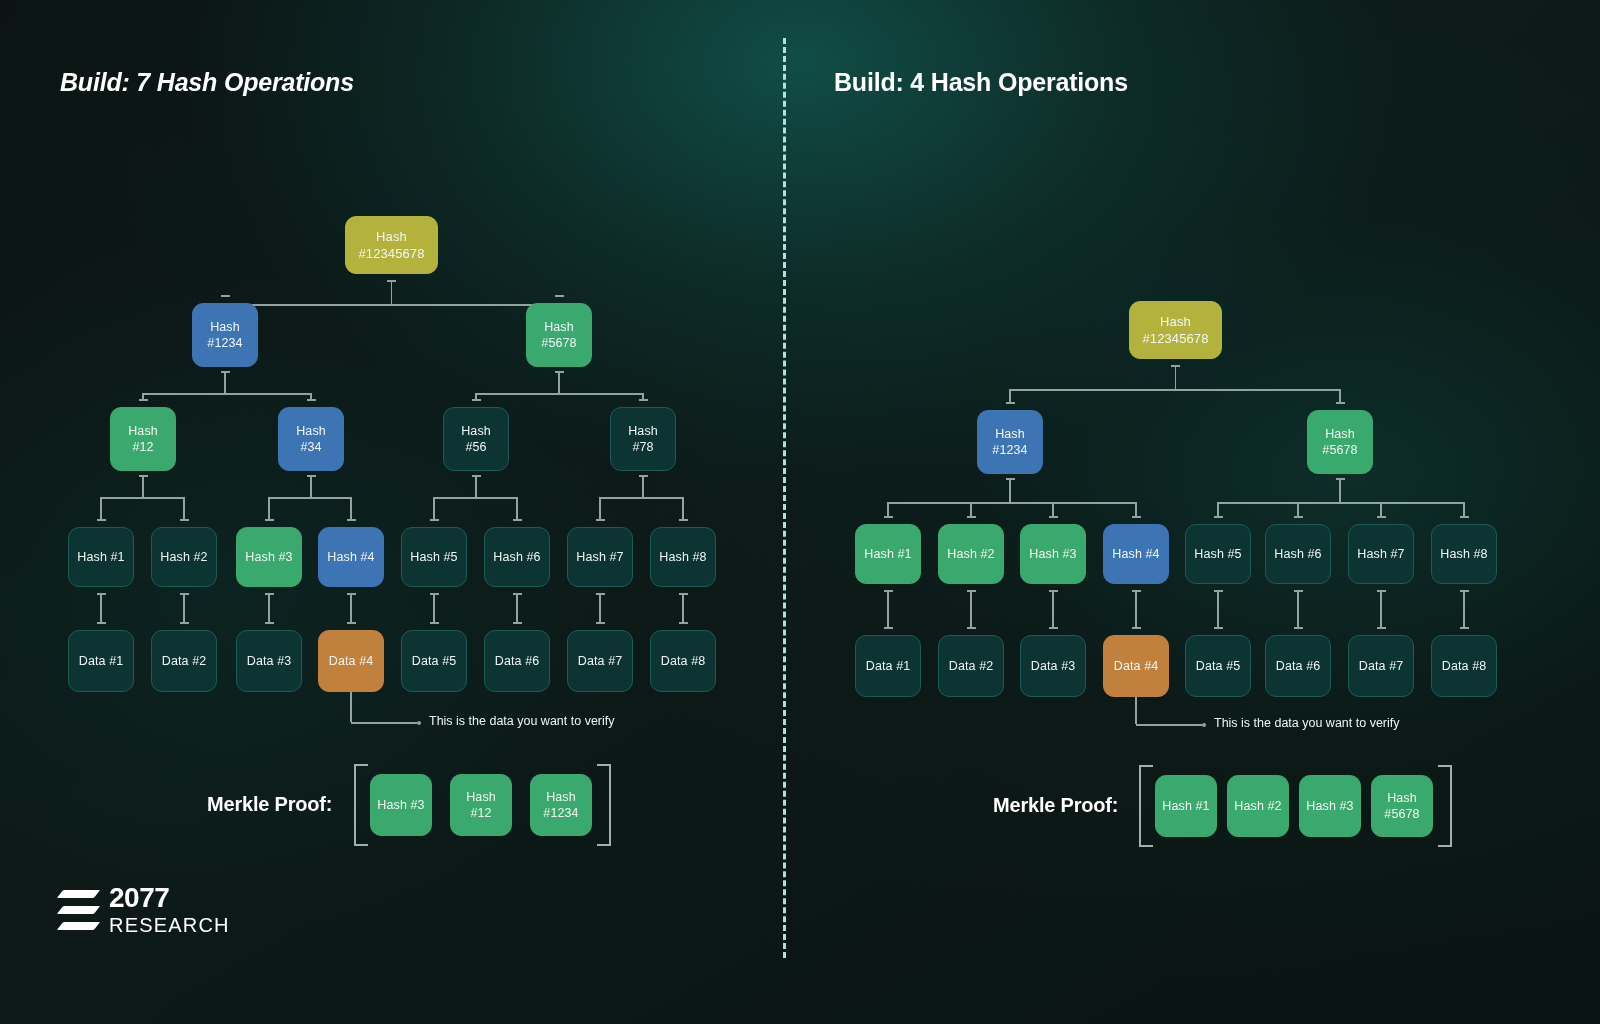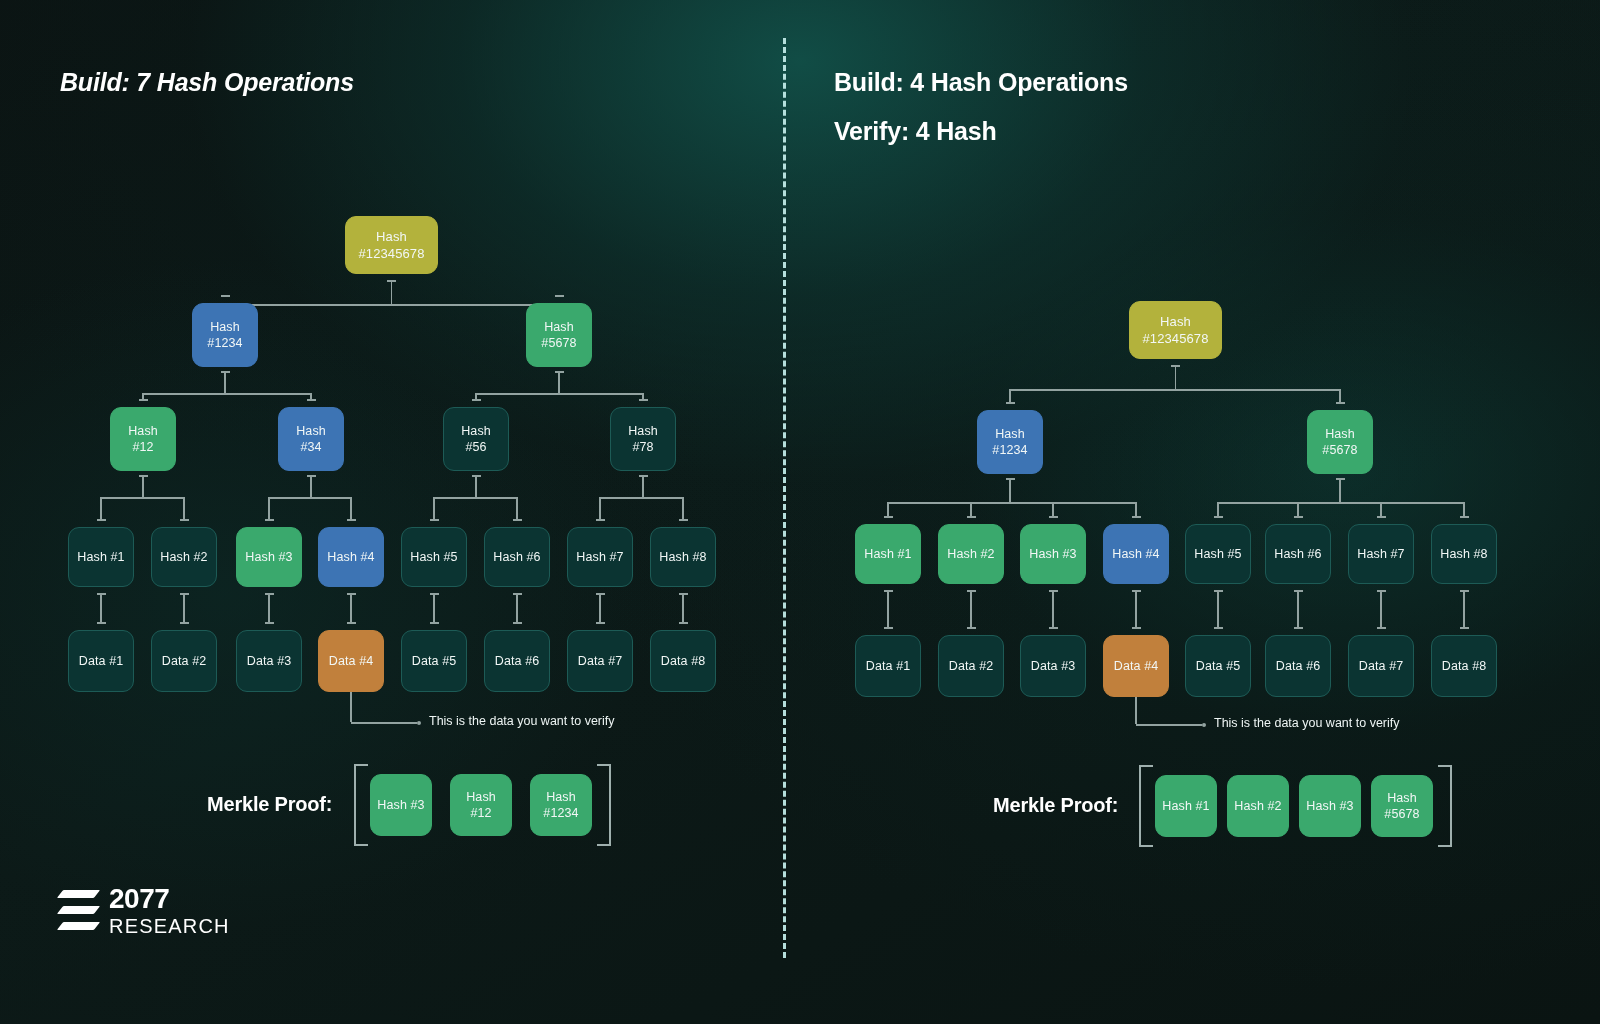--- a/index.html
+++ b/index.html
@@ -114,21 +114,21 @@
   }
   .bracket {
     position: absolute;
     border: 2px solid #9fb0ae;
     width: 14px;
   }
   .bracket.left  { border-right: none; }
   .bracket.right { border-left: none; }
 
   
-  .logo { position: absolute; left: 60px; top: 884px; display: flex; align-items: center; gap: 13px; }
+  .logo { position: absolute; left: 60px; top: 884px; display: flex; align-items: flex-start; gap: 13px; }
   .logo-mark { position: relative; width: 36px; height: 52px; }
   .logo-mark i {
     position: absolute;
     left: 0;
     width: 37px;
     height: 8px;
     background: #ffffff;
     transform: skewX(-38deg);
     border-radius: 1px;
   }
@@ -269,21 +269,20 @@
     <div class="proof-label" style="left: 207px; top: 793px;">Merkle Proof:</div>
     <div class="node green" style="left: 370px; top: 774px; width: 62px; height: 62px;">Hash #3</div>
     <div class="node green" style="left: 450px; top: 774px; width: 62px; height: 62px;">Hash
 #12</div>
     <div class="node green" style="left: 530px; top: 774px; width: 62px; height: 62px;">Hash
 #1234</div>
     <div class="bracket left" style="left: 354px; top: 764px; height: 82px;"></div>
     <div class="bracket right" style="left: 597px; top: 764px; height: 82px;"></div>
     <div class="panel-head" style="left: 834px; top: 68px;">
       <div class="line">Build: 4 Hash Operations</div>
-      <div class="line">Verify: 4 Hash</div>
     </div>
     <div class="node olive root" style="left: 1129px; top: 301px; width: 93px; height: 58px;">Hash
 #12345678</div>
     <div class="ln v" style="left: 1174.75px; top: 365px; height: 24px;"></div>
     <div class="cap" style="left: 1171px; top: 365px;"></div>
     <div class="ln h" style="left: 1010px; top: 389px; width: 330px;"></div>
     <div class="node blue" style="left: 977px; top: 410px; width: 66px; height: 64px;">Hash
 #1234</div>
     <div class="ln v" style="left: 1009.25px; top: 389px; height: 15px;"></div>
     <div class="cap" style="left: 1005.5px; top: 402px;"></div>

